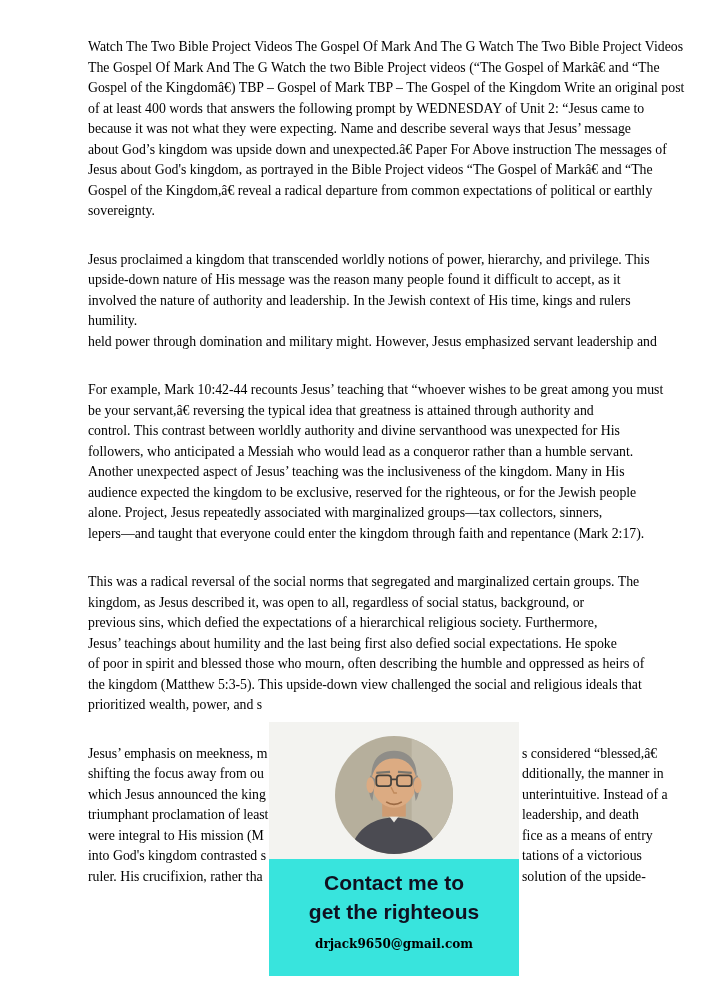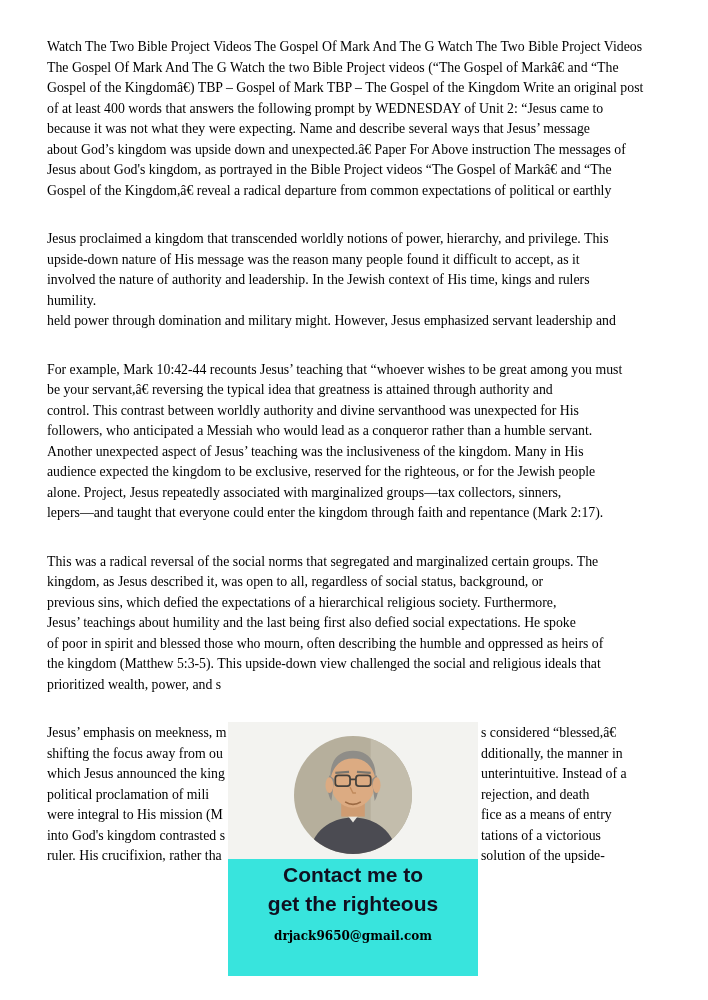--- a/index.html
+++ b/index.html
@@ -7,20 +7,21 @@
   body {
     background: #ffffff;
     font-family: "Liberation Serif", serif;
     position: relative;
     overflow: hidden;
   }
   .page {
     position: absolute;
     inset: 0;
     background: #ffffff;
+    margin-left: 41px;
   }
   .doc {
     position: absolute;
     left: 47px;
     top: 37px;
     width: 616px;
     font-size: 13.8px;
     line-height: 20.5px;
     color: #000000;
   }
@@ -54,21 +55,21 @@
   }
   .avatar-wrap {
     width: 118px;
     height: 118px;
     border-radius: 50%;
     overflow: hidden;
     margin-top: 8px;
   }
   .caption {
     text-align: center;
-    padding-top: 1px;
+    padding-top: 9px;
   }
   .headline {
     font-family: "Liberation Sans", sans-serif;
     font-weight: bold;
     font-size: 21px;
     line-height: 29px;
     color: #101020;
   }
   .email {
     font-family: "DejaVu Serif", serif;
@@ -87,20 +88,21 @@
   <div class="doc" id="doc">
       <div class="para">
         <div class="line">Watch The Two Bible Project Videos The Gospel Of Mark And The G Watch The Two Bible Project Videos</div>
         <div class="line">The Gospel Of Mark And The G Watch the two Bible Project videos (“The Gospel of Markâ€ and “The</div>
         <div class="line">Gospel of the Kingdomâ€) TBP – Gospel of Mark TBP – The Gospel of the Kingdom Write an original post</div>
         <div class="line">of at least 400 words that answers the following prompt by WEDNESDAY of Unit 2: “Jesus came to</div>
         <div class="line">because it was not what they were expecting. Name and describe several ways that Jesus’ message</div>
         <div class="line">about God’s kingdom was upside down and unexpected.â€ Paper For Above instruction The messages of</div>
         <div class="line">Jesus about God's kingdom, as portrayed in the Bible Project videos “The Gospel of Markâ€ and “The</div>
         <div class="line">Gospel of the Kingdom,â€ reveal a radical departure from common expectations of political or earthly</div>
+        <div class="line">sovereignty.</div>
       </div>
       <div class="para">
         <div class="line">Jesus proclaimed a kingdom that transcended worldly notions of power, hierarchy, and privilege. This</div>
         <div class="line">upside-down nature of His message was the reason many people found it difficult to accept, as it</div>
         <div class="line">involved the nature of authority and leadership. In the Jewish context of His time, kings and rulers</div>
         <div class="line">humility.</div>
         <div class="line">held power through domination and military might. However, Jesus emphasized servant leadership and</div>
       </div>
       <div class="para">
         <div class="line">For example, Mark 10:42-44 recounts Jesus’ teaching that “whoever wishes to be great among you must</div>
@@ -118,21 +120,21 @@
         <div class="line">previous sins, which defied the expectations of a hierarchical religious society. Furthermore,</div>
         <div class="line">Jesus’ teachings about humility and the last being first also defied social expectations. He spoke</div>
         <div class="line">of poor in spirit and blessed those who mourn, often describing the humble and oppressed as heirs of</div>
         <div class="line">the kingdom (Matthew 5:3-5). This upside-down view challenged the social and religious ideals that</div>
         <div class="line">prioritized wealth, power, and s</div>
       </div>
       <div class="para">
         <div class="line"><span>Jesus’ emphasis on meekness, m</span><span class="frag-right">s considered “blessed,â€</span></div>
         <div class="line"><span>shifting the focus away from ou</span><span class="frag-right">dditionally, the manner in</span></div>
         <div class="line"><span>which Jesus announced the king</span><span class="frag-right">unterintuitive. Instead of a</span></div>
-        <div class="line"><span>political proclamation of mili</span><span class="frag-right">rejection, and death</span></div>
+        <div class="line"><span>triumphant proclamation of least</span><span class="frag-right">leadership, and death</span></div>
         <div class="line"><span>were integral to His mission (M</span><span class="frag-right">fice as a means of entry</span></div>
         <div class="line"><span>into God's kingdom contrasted s</span><span class="frag-right">tations of a victorious</span></div>
         <div class="line"><span>ruler. His crucifixion, rather tha</span><span class="frag-right">solution of the upside-</span></div>
       </div>
     </div>
 
   <div class="overlay" style="background: rgb(56, 228, 221);">
     <div class="photo" style="background: rgb(243, 243, 240);">
       <div class="avatar-wrap">
         <svg width="118" height="118" viewBox="0 0 120 120" xmlns="http://www.w3.org/2000/svg">

